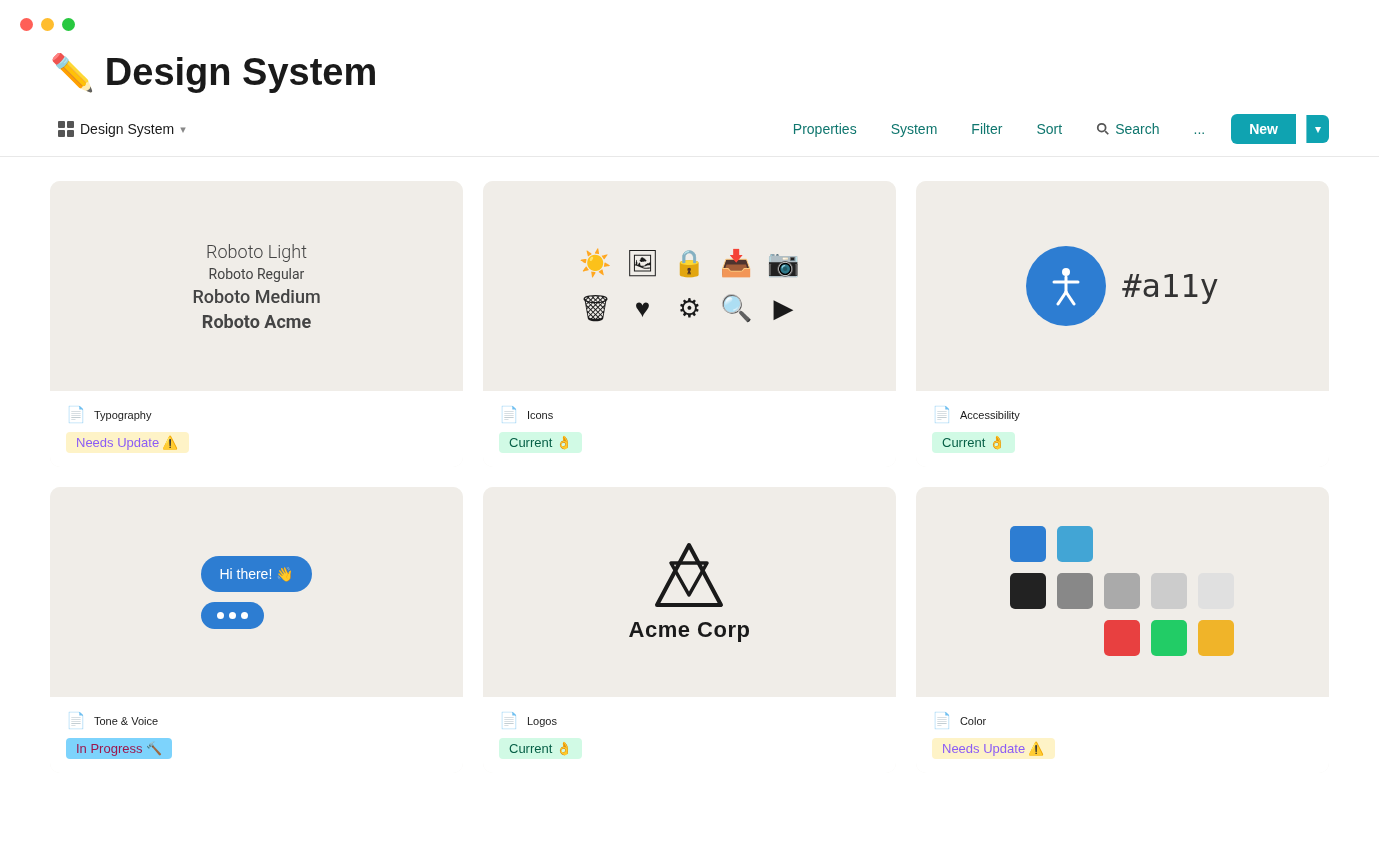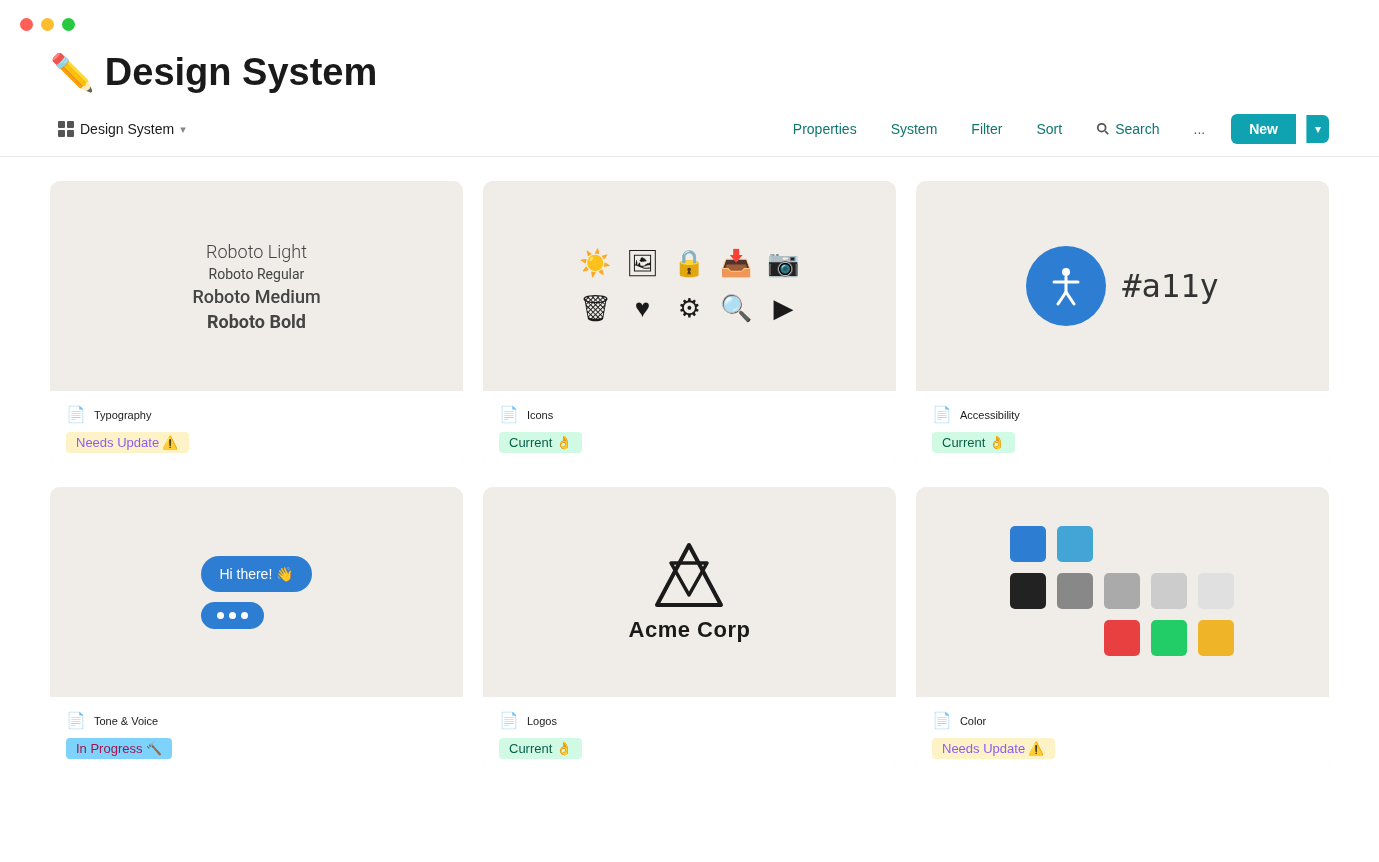--- a/index.html
+++ b/index.html
@@ -361,21 +361,21 @@
 </div>
 
 <div class="grid-container">
 
   <div class="card">
     <div class="card-preview">
       <div class="typography-preview">
         <span class="typo-light">Roboto Light</span>
         <span class="typo-regular">Roboto Regular</span>
         <span class="typo-medium">Roboto Medium</span>
-        <span class="typo-bold">Roboto Bold</span>
+        <span class="typo-bold">Roboto Acme</span>
       </div>
     </div>
     <div class="card-info">
       <div class="card-title-row">
         <span class="card-icon">📄</span>
         <span class="card-title">Typography</span>
       </div>
       <span class="badge badge-needs-update">Needs Update ⚠️</span>
     </div>
   </div>

